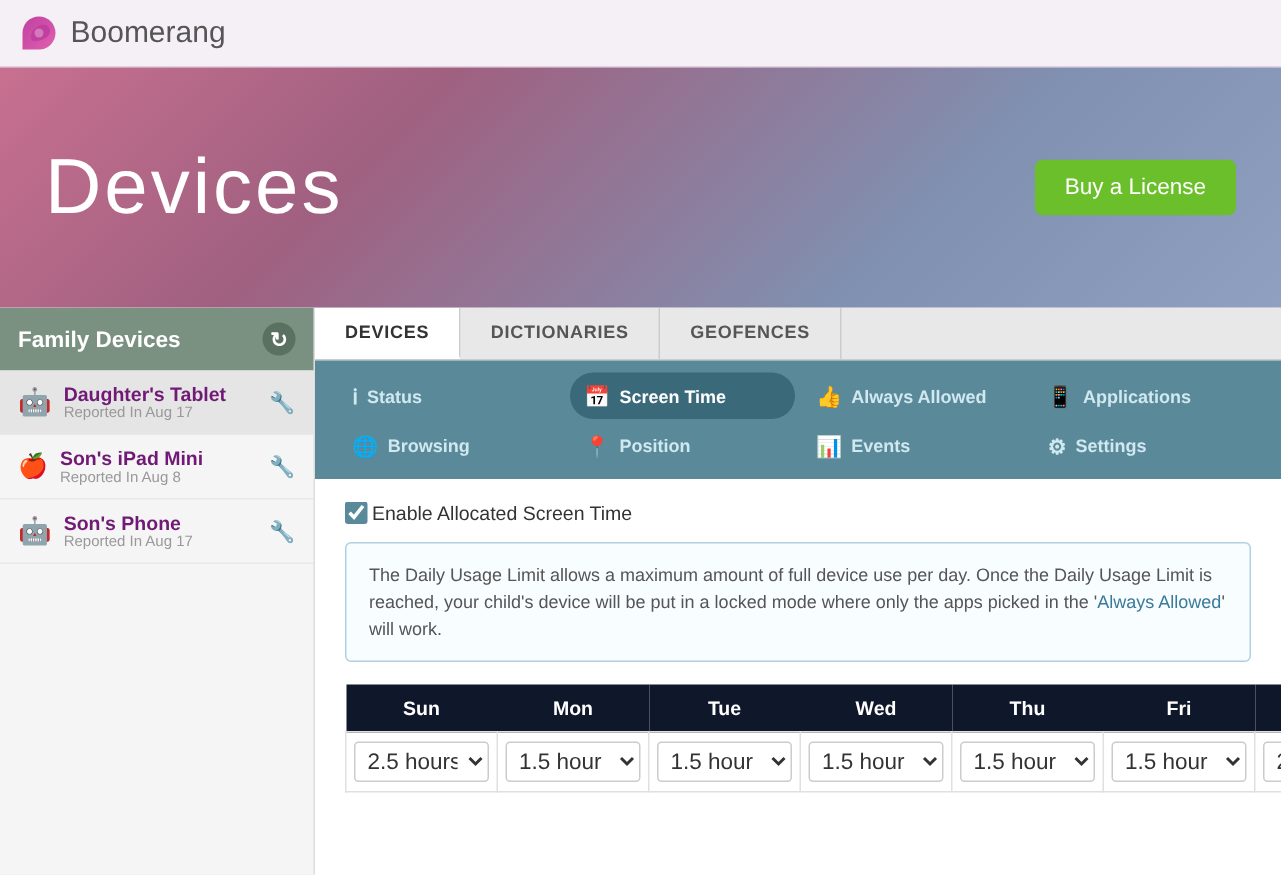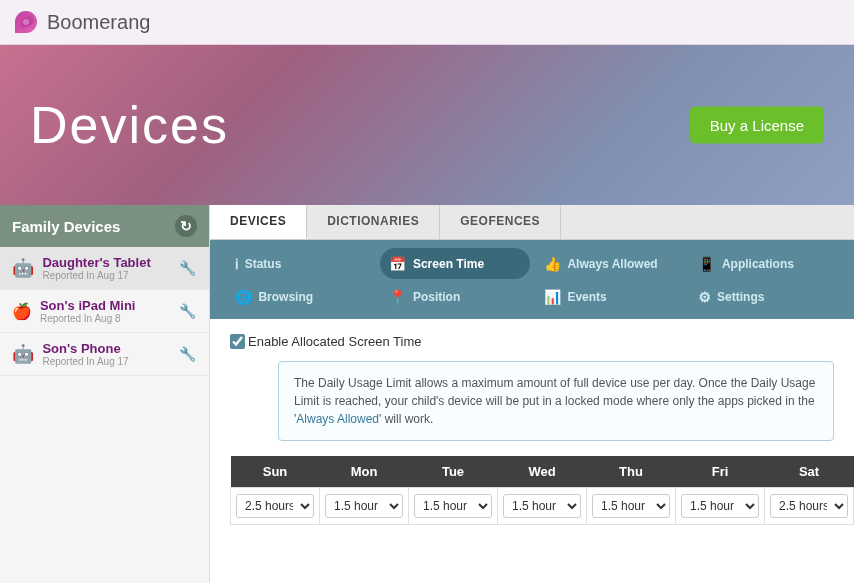--- a/index.html
+++ b/index.html
@@ -168,45 +168,44 @@
 
     .info-box {
       border: 1px solid #b0d0e0;
       border-radius: 4px;
       padding: 12px 15px;
       font-size: 12px;
       color: #555;
       line-height: 1.5;
       margin-bottom: 15px;
       background: #f8fdff;
-      margin-left: 48px;
     }
 
     
     .time-table {
       width: 100%;
       border-collapse: collapse;
     }
     .time-table th {
-      background: #404040;
+      background: #0f172a;
       color: white;
       padding: 8px 5px;
       text-align: center;
       font-size: 13px;
       font-weight: bold;
     }
     .time-table td {
       padding: 6px 5px;
       text-align: center;
       border: 1px solid #e0e0e0;
     }
     .time-select {
-      width: 78px;
+      width: 90px;
       padding: 3px 4px;
-      font-size: 12px;
+      font-size: 15px;
       border: 1px solid #ccc;
       border-radius: 3px;
       background: white;
       color: #333;
     }
   </style>
 </head>
 <body>
 
 <div class="header">

